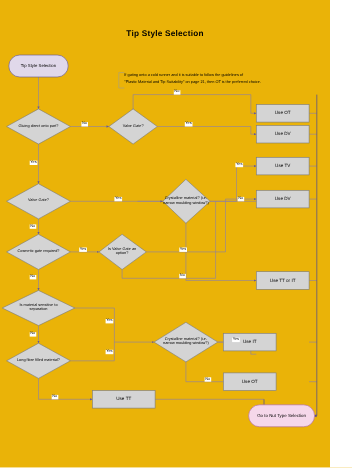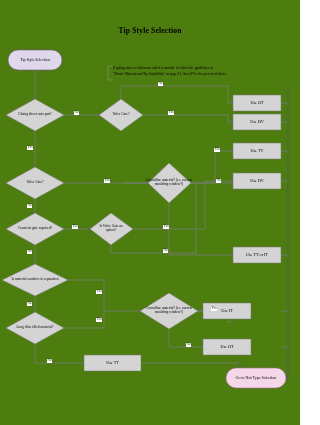--- a/index.html
+++ b/index.html
@@ -7,23 +7,22 @@
     padding: 0;
     background: #ffffff;
   }
   body {
     font-family: "Liberation Sans", sans-serif;
   }
   #canvas {
     position: relative;
     width: 300px;
     height: 425px;
-    background: #4d7c0f;
+    background: #eab308;
     overflow: hidden;
-    font-family: Liberation Serif, serif;
   }
   #flow-svg {
     position: absolute;
     left: 0;
     top: 0;
     width: 300px;
     height: 425px;
   }
   .node-text {
     position: absolute;

